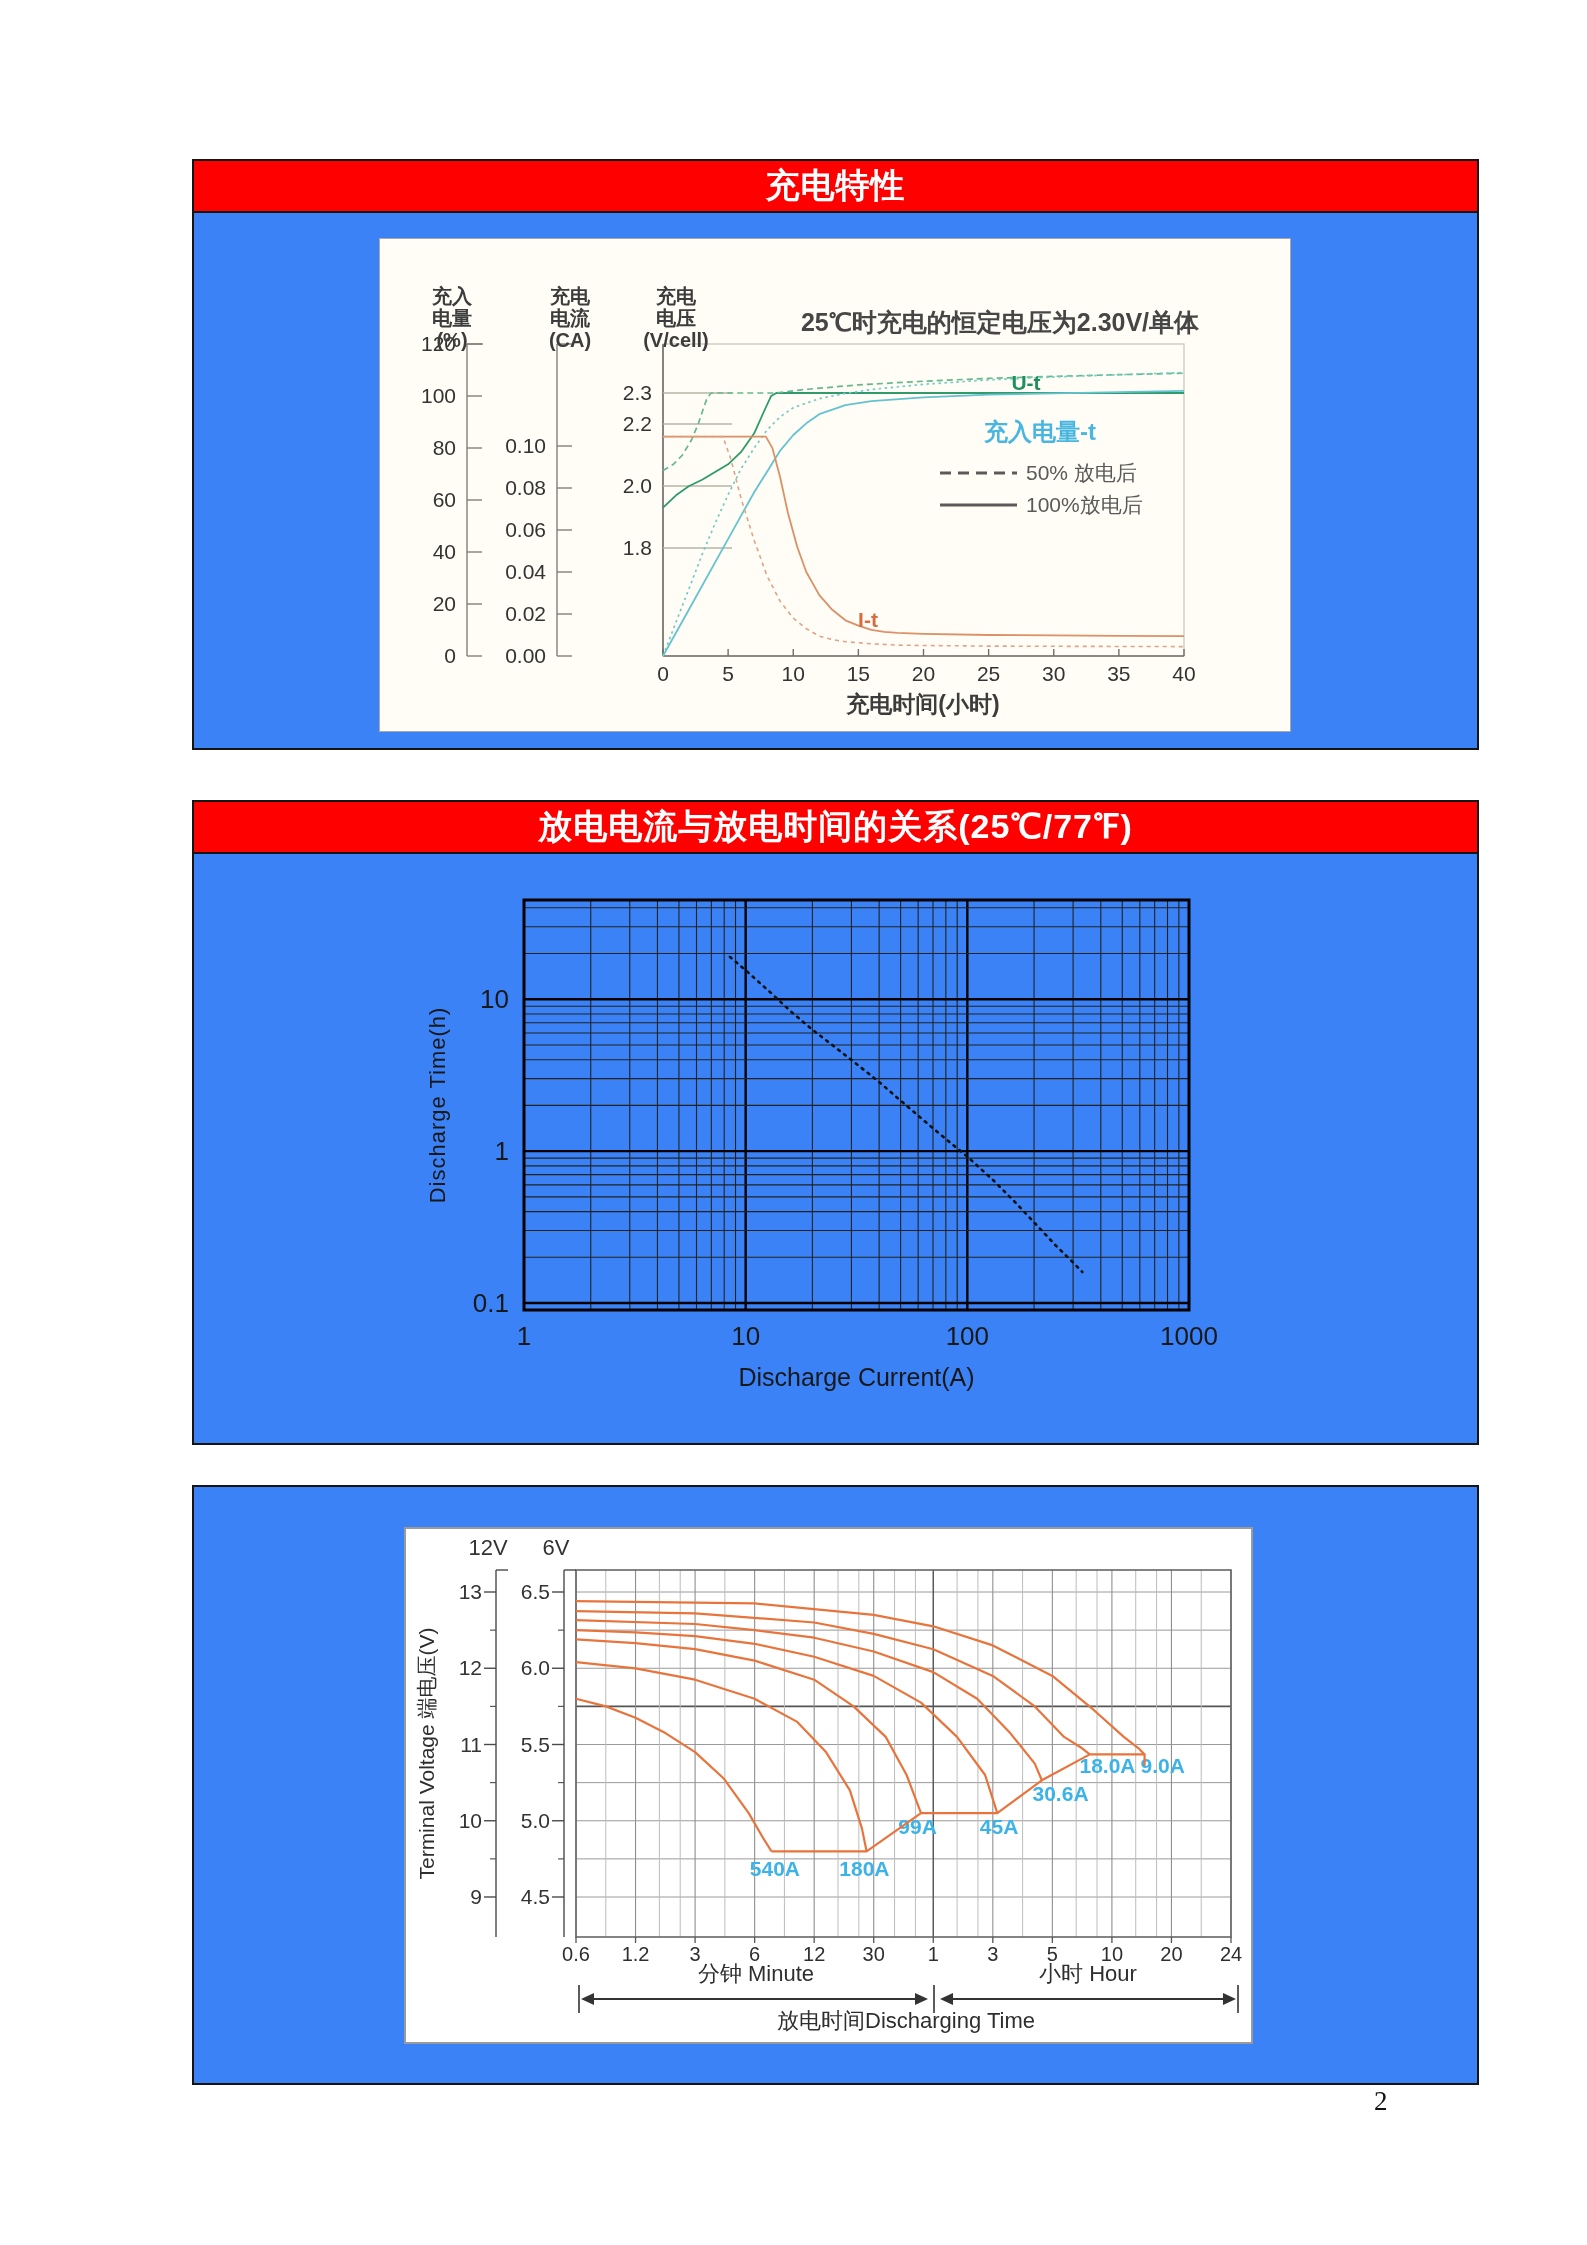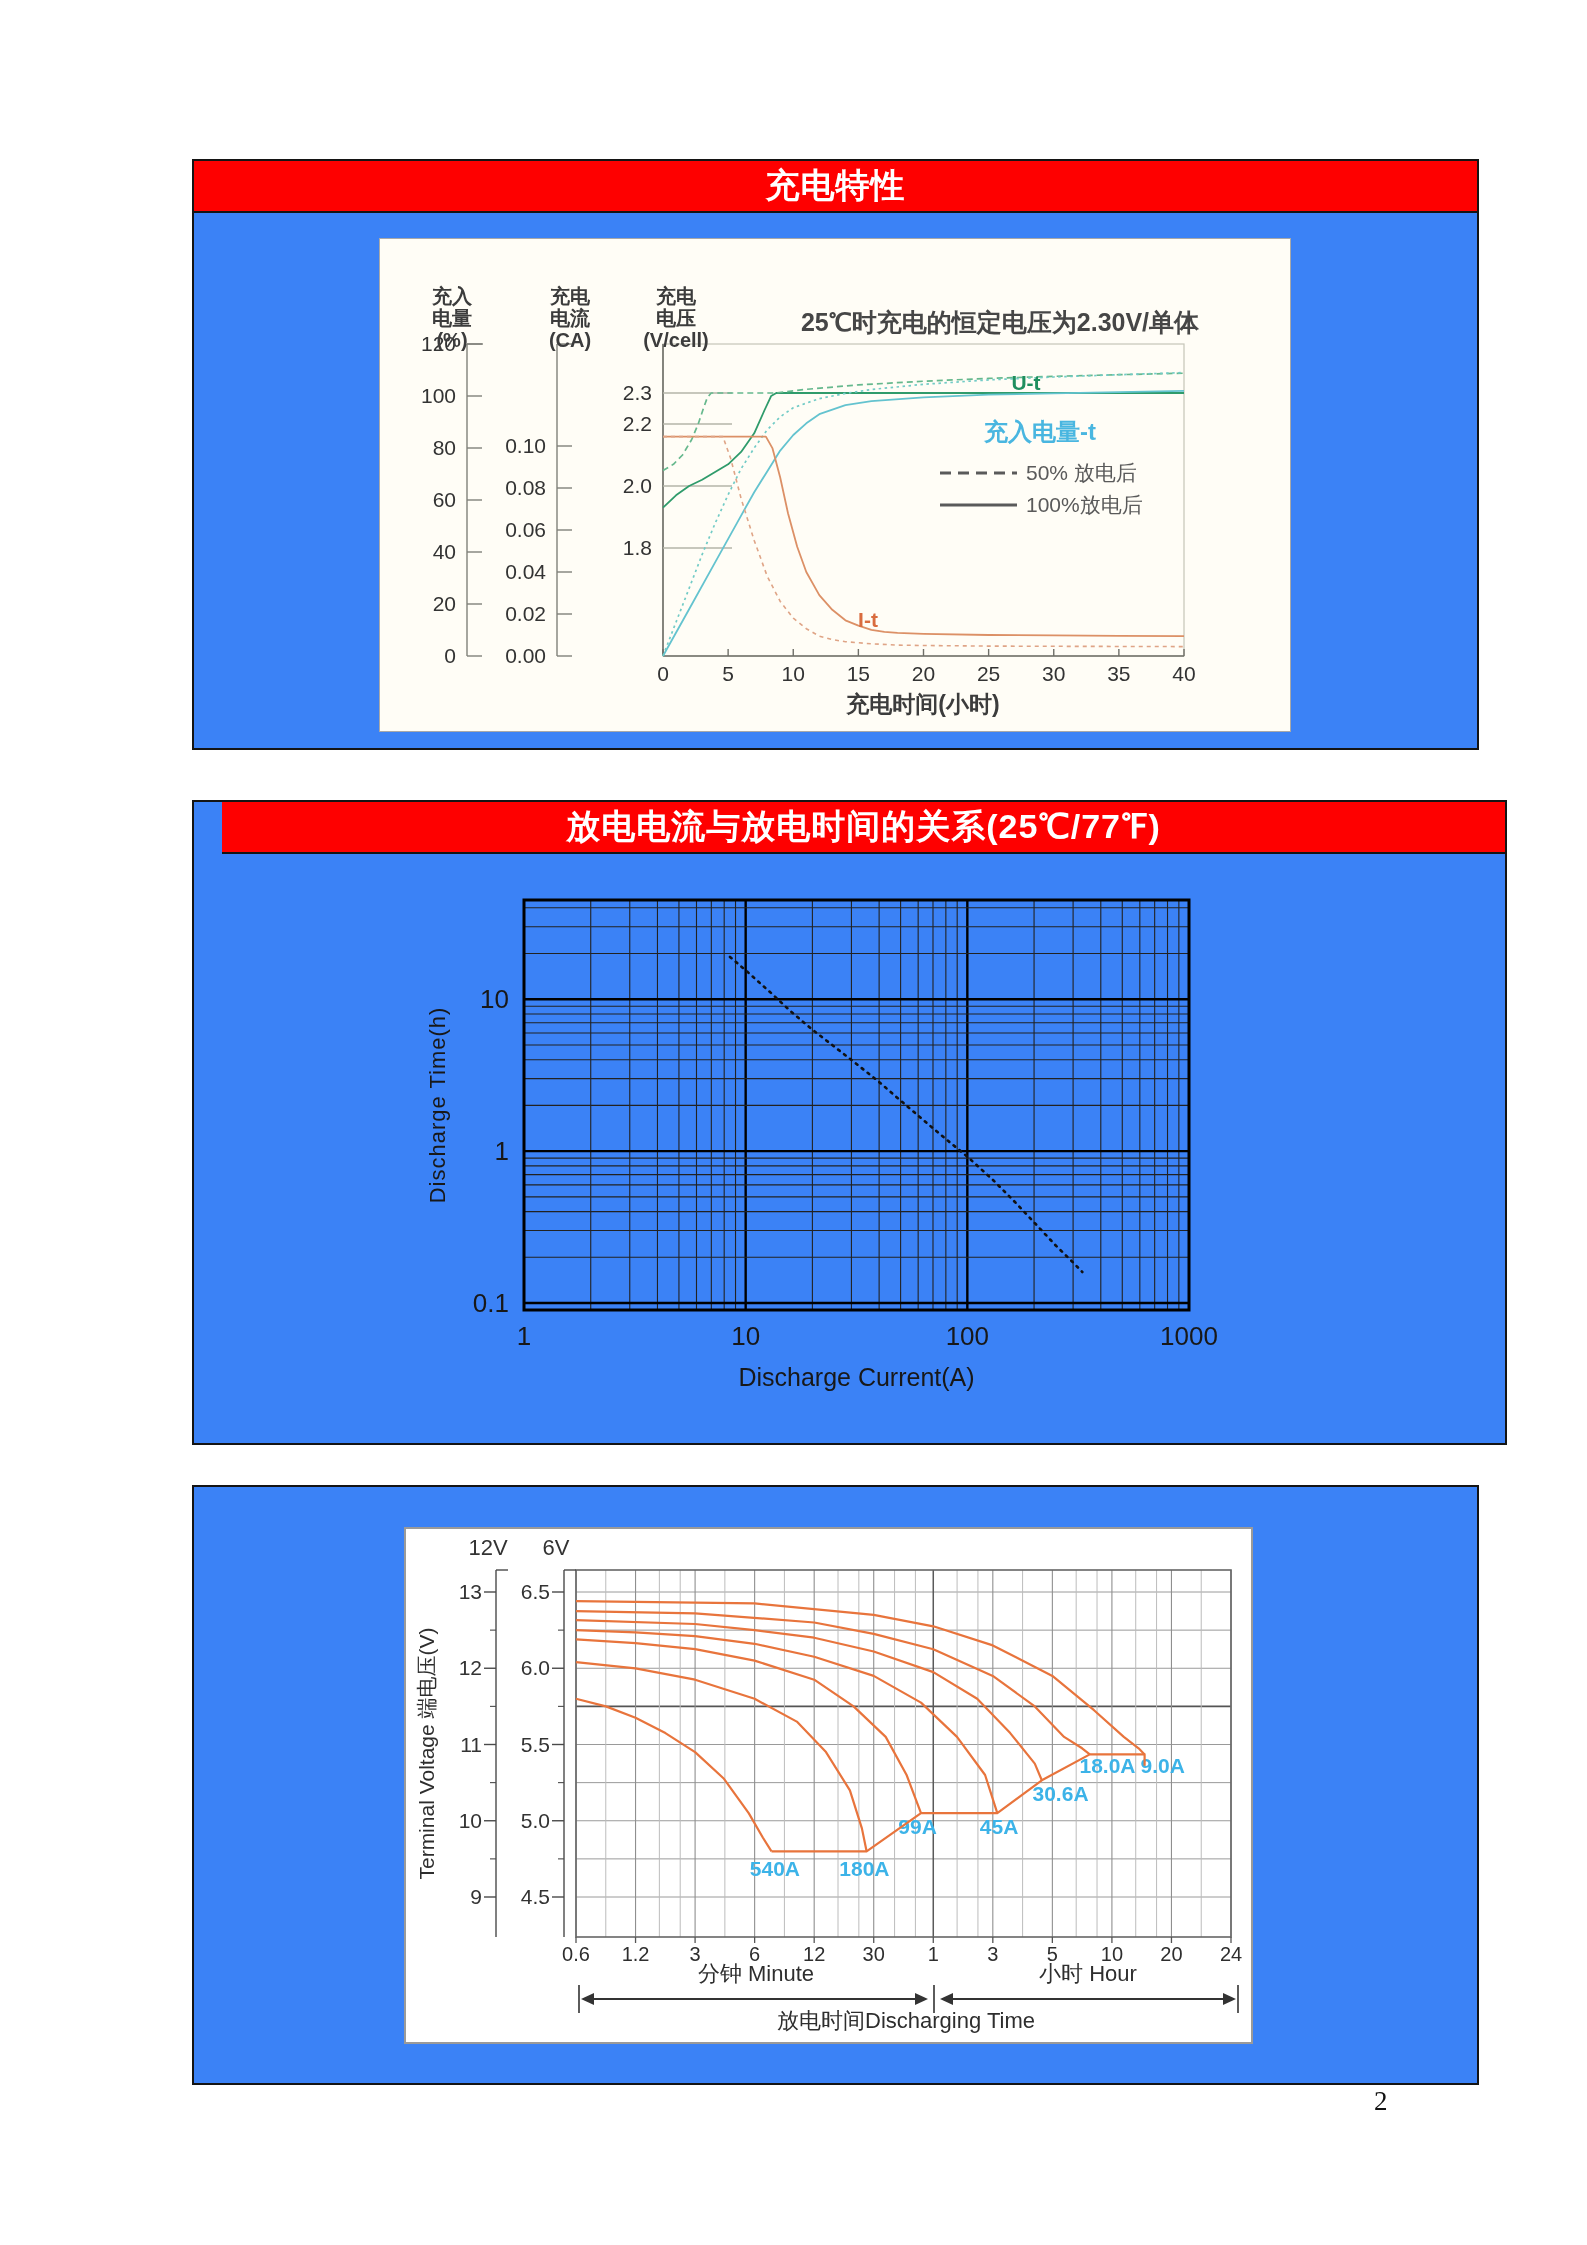--- a/index.html
+++ b/index.html
@@ -1,19 +1,19 @@
 <!DOCTYPE html>
 <html><head>
 <meta charset="utf-8">
 <style>
   html,body{margin:0;padding:0;background:#fff;}
   .page{position:relative;width:1587px;height:2245px;background:#fff;font-family:"Liberation Sans",sans-serif;overflow:hidden;}
   .panel{position:absolute;left:192px;width:1283px;background:#3b82f6;border:2px solid #141414;}
   .p1{top:159px;height:587px;}
-  .p2{top:800px;height:641px;padding-left:28px;}
+  .p2{top:800px;height:641px;}
   .p3{top:1485px;height:596px;}
   .panel-header{height:50px;background:#fe0000;border-bottom:2px solid #141414;color:#fff;display:flex;align-items:center;justify-content:center;font-weight:bold;font-size:34px;letter-spacing:1px;}
   .chart-frame{position:absolute;background:#fffdf6;}
   .cf1{left:185px;top:77px;width:910px;height:492px;border:1px solid #a8a8a8;}
   .cf3{left:210px;top:40px;width:845px;height:513px;border:2px solid #9a9a9a;background:#fff;}
   #chart2{position:absolute;left:205px;top:73px;width:900px;height:530px;}
   svg{display:block;width:100%;height:100%;}
   svg text{font-family:"Liberation Sans",sans-serif;}
   .page-number{position:absolute;left:1374px;top:2086px;font-family:"Liberation Serif",serif;font-size:27px;color:#111;}
 </style>

